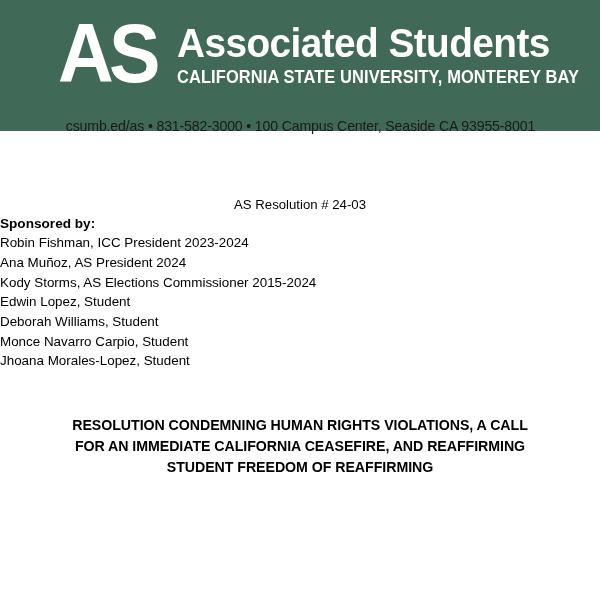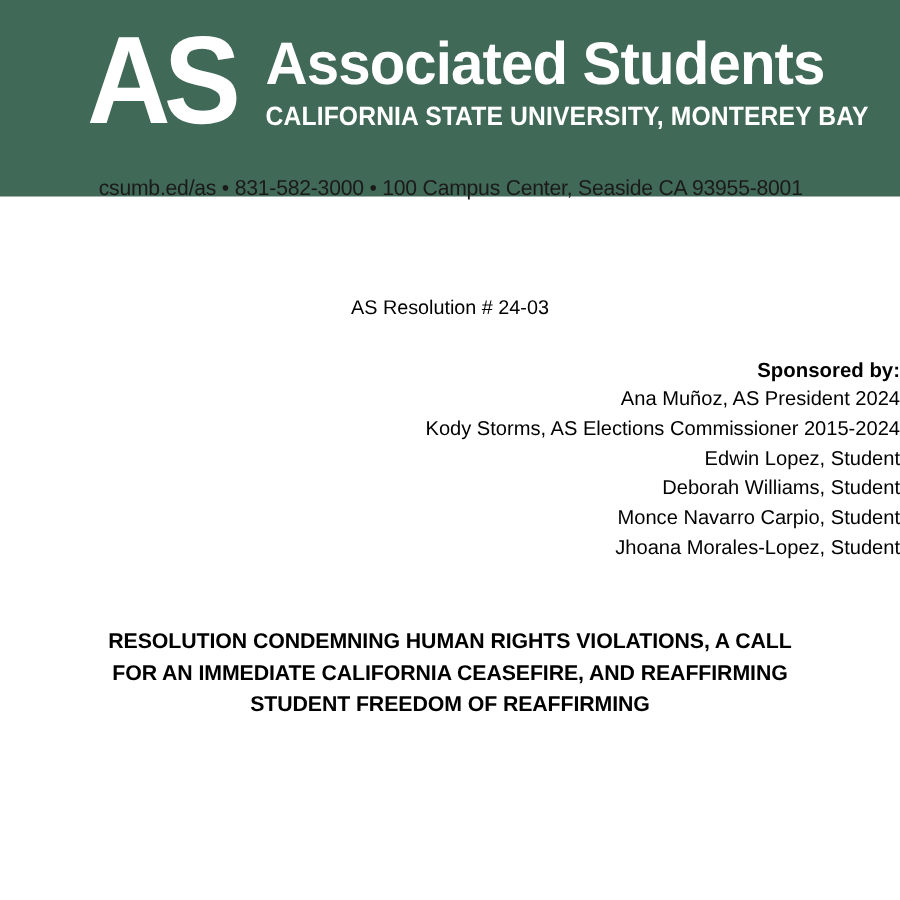--- a/index.html
+++ b/index.html
@@ -121,22 +121,21 @@
   .resolution-number {
     text-align: center;
     font-family: "Liberation Sans", sans-serif;
     font-size: 13.2px;
     color: #000000;
     margin-top: 55px;
     line-height: 1.35;
   }
 
   .sponsor-block {
-    margin-top: 23px;
-    text-align: right;
+    text-align: left;
   }
 
   .sponsor-heading {
     font-family: "Liberation Sans", sans-serif;
     font-size: 13.6px;
     font-weight: bold;
     line-height: 1.42;
     color: #000000;
   }
 
@@ -182,20 +181,21 @@
   <div class="contact-strip">
     <div class="contact-line">csumb.ed/as • 831-582-3000 • 100 Campus Center, Seaside CA 93955-8001</div>
   </div>
 
   <div class="doc-body">
 
     <div class="resolution-number">AS Resolution # 24-03</div>
 
     <div class="sponsor-block">
       <div class="sponsor-heading">Sponsored by:</div>
+      <div class="sponsor-item">Robin Fishman, ICC President 2023-2024</div>
       <div class="sponsor-item">Ana Muñoz, AS President 2024</div>
       <div class="sponsor-item">Kody Storms, AS Elections Commissioner 2015-2024</div>
       <div class="sponsor-item">Edwin Lopez, Student</div>
       <div class="sponsor-item">Deborah Williams, Student</div>
       <div class="sponsor-item">Monce Navarro Carpio, Student</div>
       <div class="sponsor-item">Jhoana Morales-Lopez, Student</div>
     </div>
 
     <div class="doc-title">
       <span class="title-line">RESOLUTION CONDEMNING HUMAN RIGHTS VIOLATIONS, A CALL</span>

